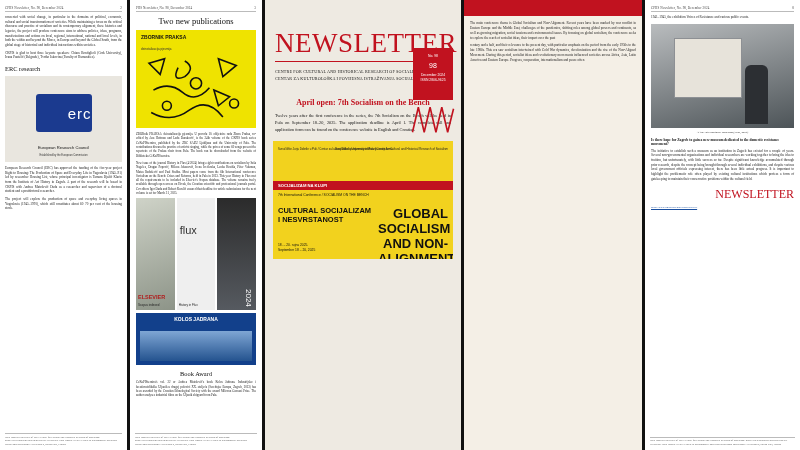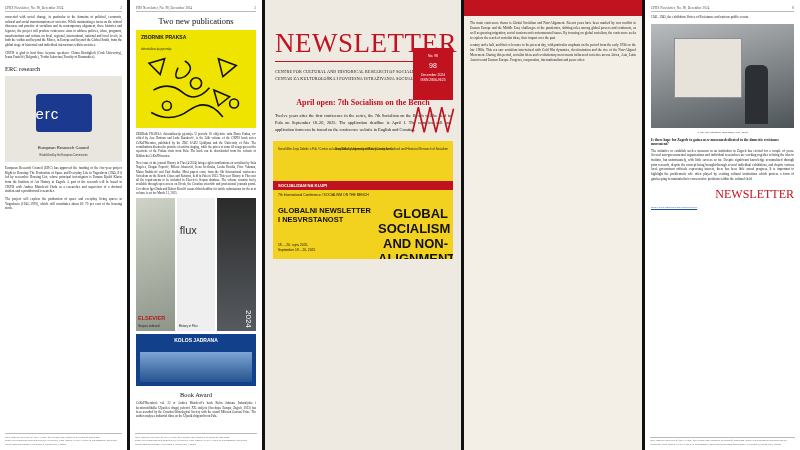--- a/index.html
+++ b/index.html
@@ -90,21 +90,21 @@
     position: absolute;
     left: 50%;
     top: 18px;
     transform: translateX(-50%);
     width: 56px;
     height: 38px;
     background: #1b3a8f;
     border-radius: 3px;
     display: flex;
     align-items: center;
-    justify-content: flex-start;
+    justify-content: flex-end;
   }
   .erc-logo span {
     color: #fff;
     font-size: 15px;
     font-family: "Liberation Sans", sans-serif;
     letter-spacing: 1px;
   }
   .erc-cap {
     position: absolute;
     left: 0; right: 0;
@@ -147,21 +147,21 @@
     top: 17px; left: 5px;
     font-size: 3px;
     font-family: "Liberation Sans", sans-serif;
     color: #333;
   }
   .scribble { position: absolute; inset: 22px 4px 6px 4px; }
   .mags {
     display: flex;
     gap: 2px;
     margin: 3px 0;
-    height: 133px;
+    height: 112px;
     border-radius: 15px;
   }
   .mag {
     flex: 1;
     position: relative;
     overflow: hidden;
     background: #ddd;
   }
   .mag1 { background: linear-gradient(160deg,#cfd3c8,#8d9488); }
   .mag2 { background: #efefef; }
@@ -503,21 +503,21 @@
       <svg class="zig" viewBox="0 0 60 40">
         <path d="M2 38 L10 4 L18 38 L26 4 L34 38 L42 4 L50 38 L58 6" stroke="#c1121f" stroke-width="2.2" fill="none"></path>
       </svg>
       <h2 class="call-h">April open: 7th Socialism on the Bench</h2>
       <div class="call-p">Twelve years after the first conference in the series, the 7th Socialism on the Bench will be held in Pula on September 18–20, 2025. The application deadline is April 1. The complete call and application form can be found on the conference website in English and Croatian.</div>
       <div class="poster">
         <div class="pl">Sveučilište Jurja Dobrile u Puli / Centar za kulturološka i povijesna istraživanja socijalizma</div>
         <div class="pr">Juraj Dobrila University of Pula / Centre for Cultural and Historical Research of Socialism</div>
         <div class="band">SOCIJALIZAM NA KLUPI</div>
         <div class="mid">7th International Conference / SOCIALISM ON THE BENCH</div>
-        <div class="big2">GLOBALNI NEWSLETTER I NESVRSTANOST</div>
+        <div class="big2">CULTURAL SOCIJALIZAM I NESVRSTANOST</div>
         <div class="big3">GLOBAL SOCIALISM AND NON-ALIGNMENT</div>
         <div class="dates">
           <div>18. – 20. rujna 2025.</div>
           <div>September 18 – 20, 2025</div>
         </div>
       </div>
 
     </div>
   </div>
 

